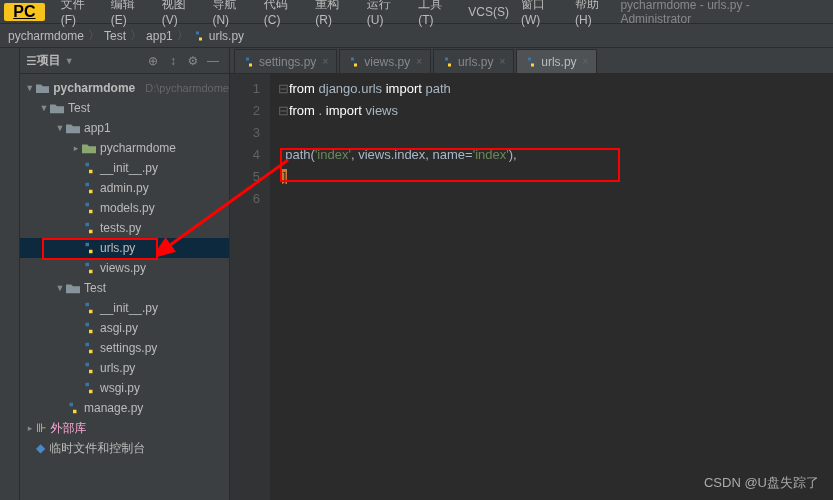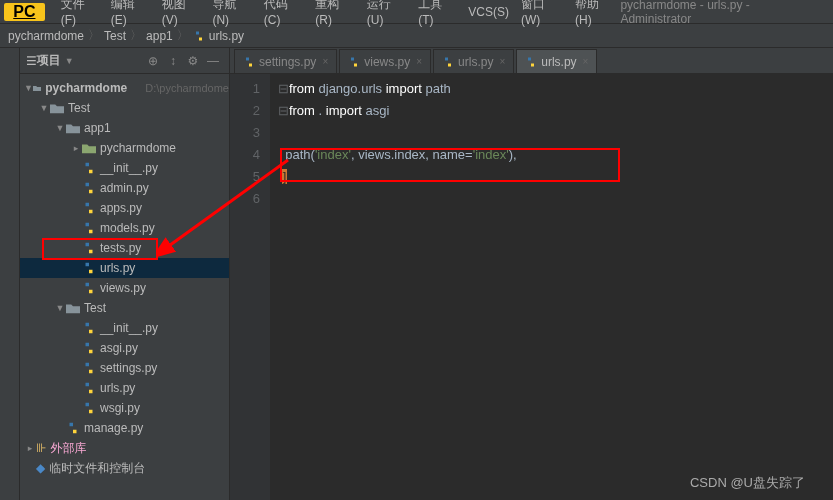--- a/index.html
+++ b/index.html
@@ -23,39 +23,39 @@
 .pane-spacer { flex:1; }
 .pane-btn { width:20px; height:20px; display:flex; align-items:center; justify-content:center; cursor:pointer; color:#888; }
 .tree { flex:1; overflow:auto; padding-top:4px; }
 .tree-item { display:flex; align-items:center; height:20px; padding-left:4px; cursor:pointer; white-space:nowrap; }
 .tree-item.selected { background:#0d293e; }
 .exp { width:12px; display:inline-flex; justify-content:center; color:#888; font-size:9px; }
 .gap { width:12px; display:inline-block; }
 .folder-icon { width:14px; height:12px; margin-right:4px; }
 .pyfile-icon { width:14px; height:14px; margin-right:4px; }
 .name { color:#bbbbbb; }
-.rootpath { color:#666; margin-left:18px; font-size:11px; }
+.rootpath { color:#666; margin-left:10px; font-size:11px; }
 .ext-lib { display:flex; align-items:center; height:20px; padding-left:4px; }
 
 .editor { flex:1; background:#2b2b2b; display:flex; flex-direction:column; }
 .tabs { height:26px; background:#3c3f41; display:flex; align-items:flex-end; border-bottom:1px solid #2b2b2b; padding-left:4px; }
 .tab { height:24px; display:flex; align-items:center; padding:0 8px; background:#3c3f41; color:#888; border:1px solid #2b2b2b; border-bottom:none; margin-right:2px; cursor:pointer; font-size:12px; }
 .tab.active { background:#4e5254; color:#bbbbbb; }
 .tab-close { margin-left:6px; color:#666; font-size:10px; }
 .code-area { flex:1; display:flex; background:#2b2b2b; position:relative; }
 .gutter { width:40px; background:#313335; color:#606366; text-align:right; padding:4px 10px 0 0; line-height:22px; font-family:Consolas,monospace; font-size:13px; }
 .code { flex:1; padding:4px 0 0 8px; font-family:Consolas,monospace; font-size:13px; line-height:22px; color:#a9b7c6; position:relative; }
 .kw { color:#ffffff; }
 .str { color:#6a8759; }
 .fold { color:#606366; }
 .yellow-bracket { background:#cc7832; color:#2b2b2b; padding:0 1px; }
 .highlight-box1 { position:absolute; border:2px solid #ff0000; left:42px; top:238px; width:116px; height:22px; pointer-events:none; }
 .highlight-box2 { position:absolute; border:2px solid #ff0000; left:280px; top:148px; width:340px; height:34px; pointer-events:none; }
 .arrow-svg { position:absolute; left:158px; top:150px; pointer-events:none; }
-.watermark { position:absolute; bottom:8px; right:28px; color:#aaa; font-size:13px; }
+.watermark { position:absolute; bottom:8px; right:14px; color:#aaa; font-size:13px; }
 
 
 svg { display:inline-block; vertical-align:middle; }
 </style>
 </head>
 <body>
 
 <div class="titlebar">
   <span class="pc-icon">PC</span>
   <span class="menu-item">文件(F)</span>
@@ -143,27 +143,20 @@
             <path d="M4 2h4v4H4z" fill="#3776ab"></path>
             <path d="M8 10h4v4H8z" fill="#ffd43b"></path>
           </svg>
           <span class="name">admin.py</span>
         </div>
       <div class="tree-item" style="padding-left:62px">
           <svg class="pyfile-icon" viewBox="0 0 16 16">
             <path d="M4 2h4v4H4z" fill="#3776ab"></path>
             <path d="M8 10h4v4H8z" fill="#ffd43b"></path>
           </svg>
-          <span class="name">apps.py</span>
-        </div>
-      <div class="tree-item" style="padding-left:62px">
-          <svg class="pyfile-icon" viewBox="0 0 16 16">
-            <path d="M4 2h4v4H4z" fill="#3776ab"></path>
-            <path d="M8 10h4v4H8z" fill="#ffd43b"></path>
-          </svg>
           <span class="name">models.py</span>
         </div>
       <div class="tree-item" style="padding-left:62px">
           <svg class="pyfile-icon" viewBox="0 0 16 16">
             <path d="M4 2h4v4H4z" fill="#3776ab"></path>
             <path d="M8 10h4v4H8z" fill="#ffd43b"></path>
           </svg>
           <span class="name">tests.py</span>
         </div>
       <div class="tree-item selected" style="padding-left:62px">
@@ -281,21 +274,21 @@
       <div class="gutter">
         <div>1</div>
           <div>2</div>
           <div>3</div>
           <div>4</div>
           <div>5</div>
           <div>6</div>
       </div>
       <div class="code">
         <div><span class="fold">⊟</span><span class="kw">from</span><span> django.urls </span><span class="kw">import</span><span> path</span></div>
-        <div><span class="fold">⊟</span><span class="kw">from</span><span> . </span><span class="kw">import</span><span> asgi</span></div>
+        <div><span class="fold">⊟</span><span class="kw">from</span><span> . </span><span class="kw">import</span><span> views</span></div>
         <div>&nbsp;</div>
         <div>&nbsp;<span>    path(</span><span class="str">'index'</span><span>, views.index, name=</span><span class="str">'index'</span><span>),</span></div>
         <div>&nbsp;<span class="yellow-bracket">]</span></div>
       </div>
     </div>
   </div>
 </div>
 
 <div class="highlight-box1"></div>
 <div class="highlight-box2"></div>

